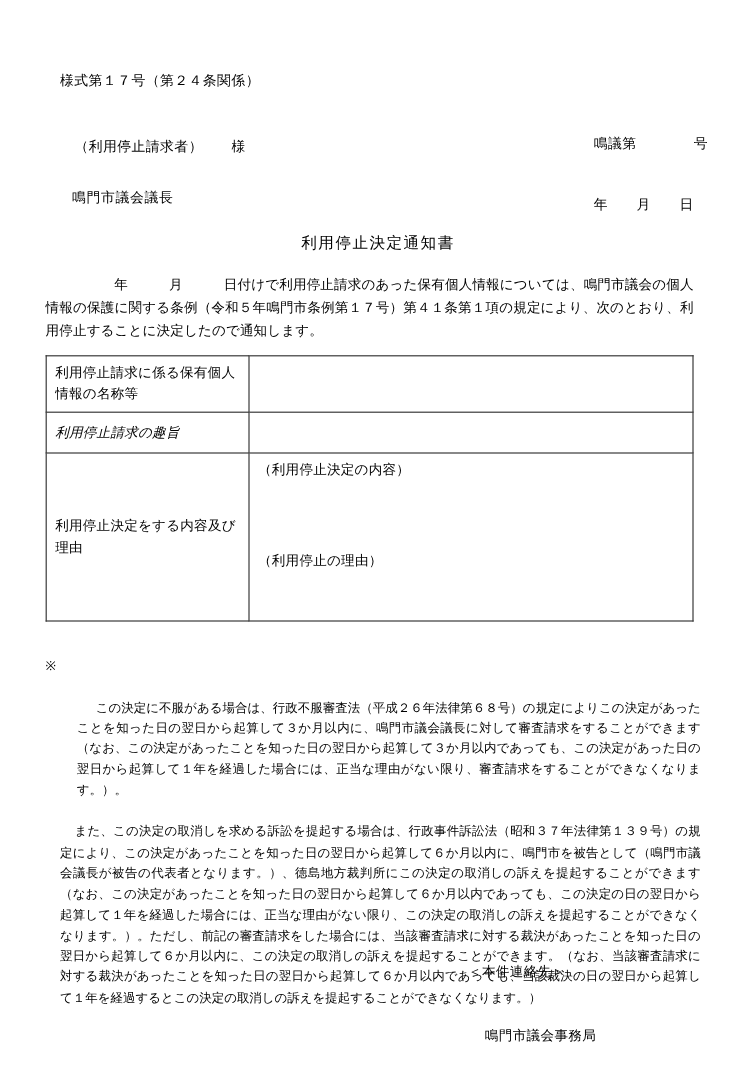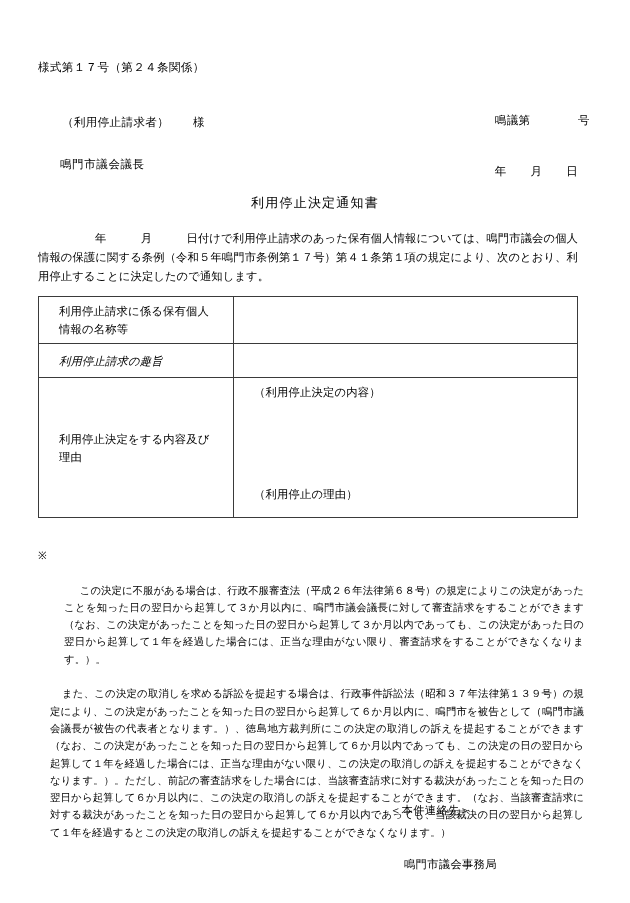--- a/index.html
+++ b/index.html
@@ -17,21 +17,21 @@
     width: 630px;
     height: 903px;
     background: #ffffff;
     overflow: hidden;
     box-sizing: border-box;
   }
 
   
   .form-no {
     position: absolute;
-    left: 38px;
+    left: 50px;
     top: 60px;
     font-size: 11.5px;
     letter-spacing: 0.4px;
     white-space: nowrap;
   }
   .doc-number-block {
     position: absolute;
     right: 40px;
     top: 78px;
     font-size: 11.5px;
@@ -90,39 +90,39 @@
     left: 38px;
     top: 296px;
     width: 540px;
     border-collapse: collapse;
     table-layout: fixed;
   }
   .form-table td {
     border: 1px solid #3a3a3a;
     font-size: 11.3px;
     line-height: 18px;
-    padding: 5px 20px;
+    padding: 5px 7px;
     vertical-align: top;
     letter-spacing: 0.2px;
   }
   .col-label { width: 154px; }
   .r1 { height: 34px; }
   .r2 { height: 34px; }
   .r3 { height: 140px; }
   .r2 td { vertical-align: middle; font-style: italic; }
   .r3 .label-cell {
     vertical-align: middle;
   }
   .r3 .value-cell { position: relative; }
   .content-line {
     display: block;
   }
   .reason-line {
     display: block;
-    margin-top: 84px;
+    margin-top: 58px;
   }
 
   
   .notes {
     position: absolute;
     left: 38px;
     top: 547px;
     width: 546px;
     font-size: 10.4px;
     line-height: 17.3px;

